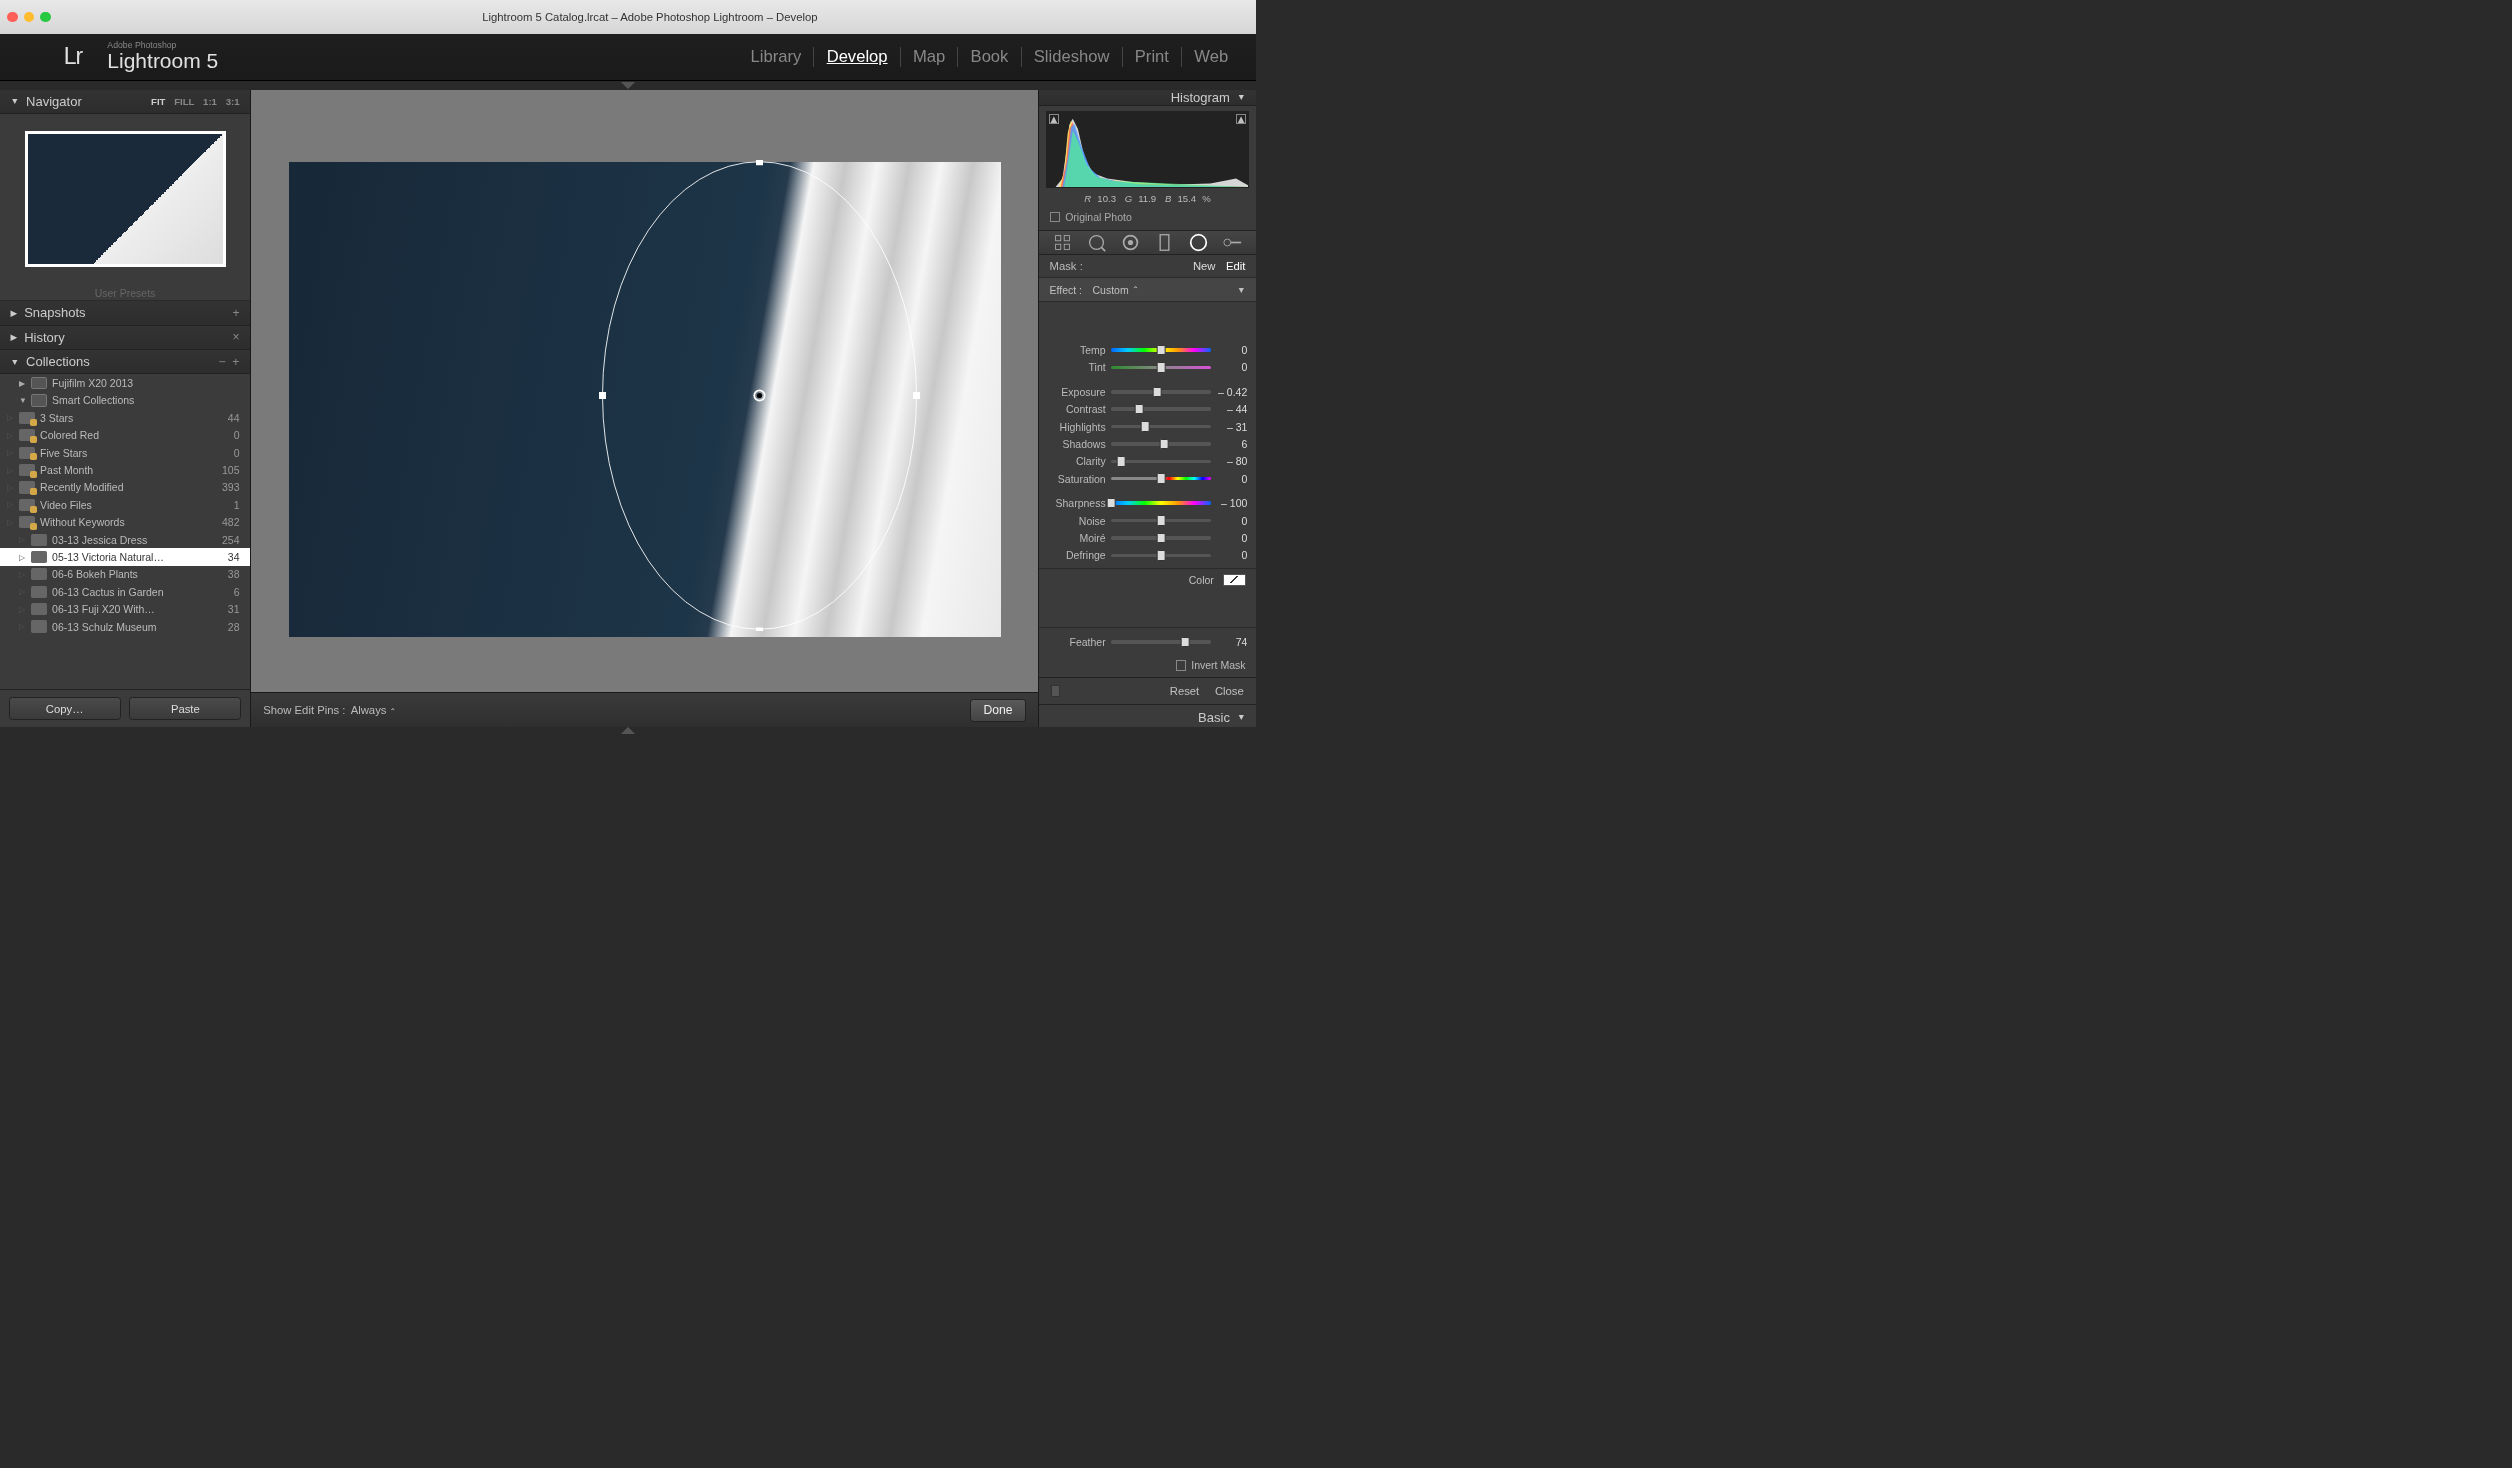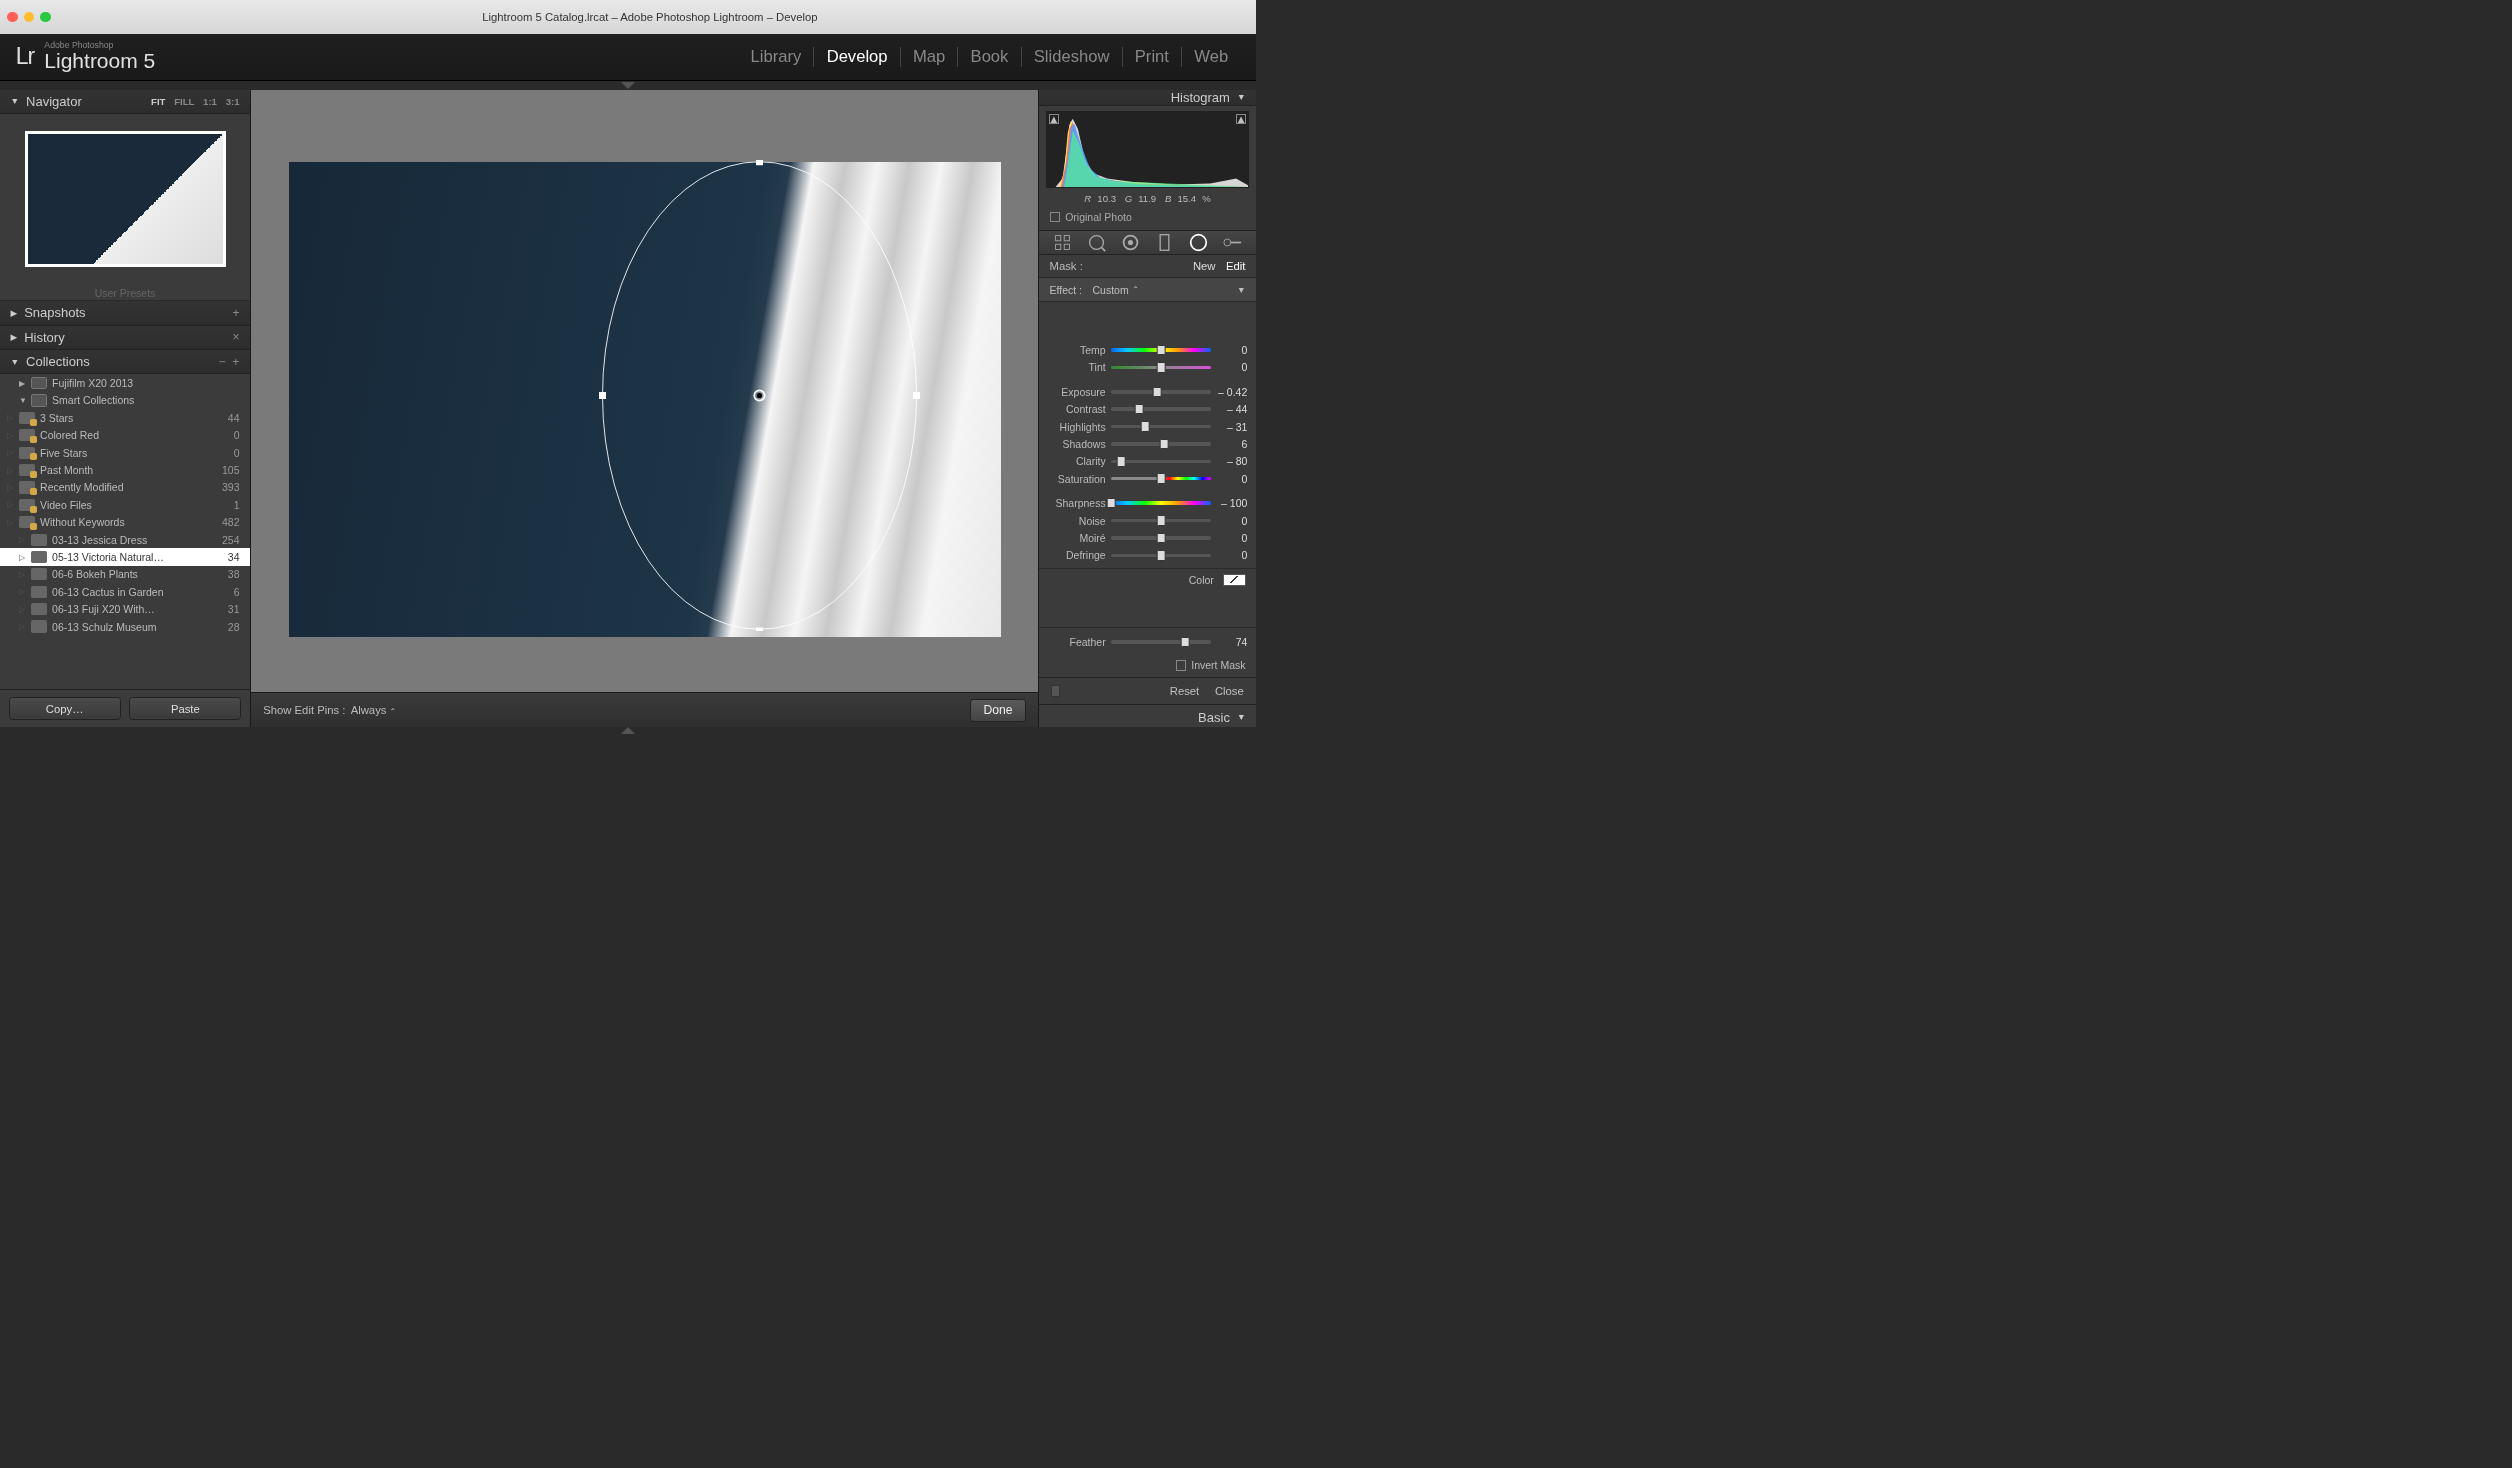--- a/index.html
+++ b/index.html
@@ -6,27 +6,27 @@
 body { background: #2a2a2a; color: #c0c0c0; font-size: 11.3px; overflow: hidden; }
 .app { width: 1256px; height: 734px; display: flex; flex-direction: column; background: #333; }
 .titlebar { height: 34px; background: linear-gradient(#e8e8e8,#d6d6d6); display: flex; align-items: center; padding: 0 7px; font-size: 10.5px; color: #333; }
 .traffic { display: flex; gap: 6.1px; }
 .traffic span { width: 10.5px; height: 10.5px; border-radius: 50%; display: inline-block; }
 .tr-red { background: #ff5f57; }
 .tr-yel { background: #febc2e; }
 .tr-grn { background: #28c840; }
 .titlebar-center { flex: 1; text-align: center; color: #333; font-size: 11.3px; }
 .logo-bar { height: 47px; background: linear-gradient(#1f1f1f,#1a1a1a); display: flex; align-items: center; padding: 0 15.7px; border-bottom: 0.9px solid #000; }
-.logo-text { font-size: 21px; color: #e0e0e0; font-weight: 300; display: flex; align-items: center; gap: 10px; }
+.logo-text { font-size: 21px; color: #e0e0e0; font-weight: 300; display: flex; align-items: center; gap: 25px; margin-left: 48px; }
 .logo-lr { font-size: 23px; font-weight: 400; letter-spacing: -0.9px; }
 .logo-small { font-size: 8.7px; color: #888; display: block; line-height: 1; }
 .modules { margin-left: auto; display: flex; gap: 0; align-items: center; font-size: 16.6px; color: #888; }
 .modules .mod { padding: 0 12.2px; border-left: 0.9px solid #444; cursor: pointer; }
 .modules .mod:first-child { border-left: none; }
-.modules .mod.active { color: #fff; font-weight: 500; }
+.modules .mod.active { color: #fff; font-weight: 500; text-decoration: underline; }
 .tri-handle { width: 100%; height: 8.7px; background: #2a2a2a; display: flex; justify-content: center; align-items: center; }
 .tri-handle::after { content: ""; border-left: 7px solid transparent; border-right: 7px solid transparent; border-top: 7px solid #555; }
 .main-area { flex: 1; display: flex; min-height: 0; }
 .left-panel { width: 251px; background: #3b3b3b; display: flex; flex-direction: column; border-right: 0.9px solid #1a1a1a; }
 .right-panel { width: 218px; background: #3b3b3b; display: flex; flex-direction: column; border-left: 0.9px solid #1a1a1a; }
 .center { flex: 1; background: #7a7a7a; display: flex; flex-direction: column; position: relative; }
 .panel-header { height: 24.4px; background: linear-gradient(#333,#2d2d2d); display: flex; align-items: center; padding: 0 10.5px; font-size: 13px; color: #ccc; border-bottom: 0.9px solid #222; cursor: pointer; }
 .panel-header .chev { margin-right: 7px; font-size: 8.7px; }
 .panel-header .title { flex: 1; }
 .panel-header .extras { font-size: 9.6px; color: #888; display: flex; gap: 8.7px; font-weight: bold; }

